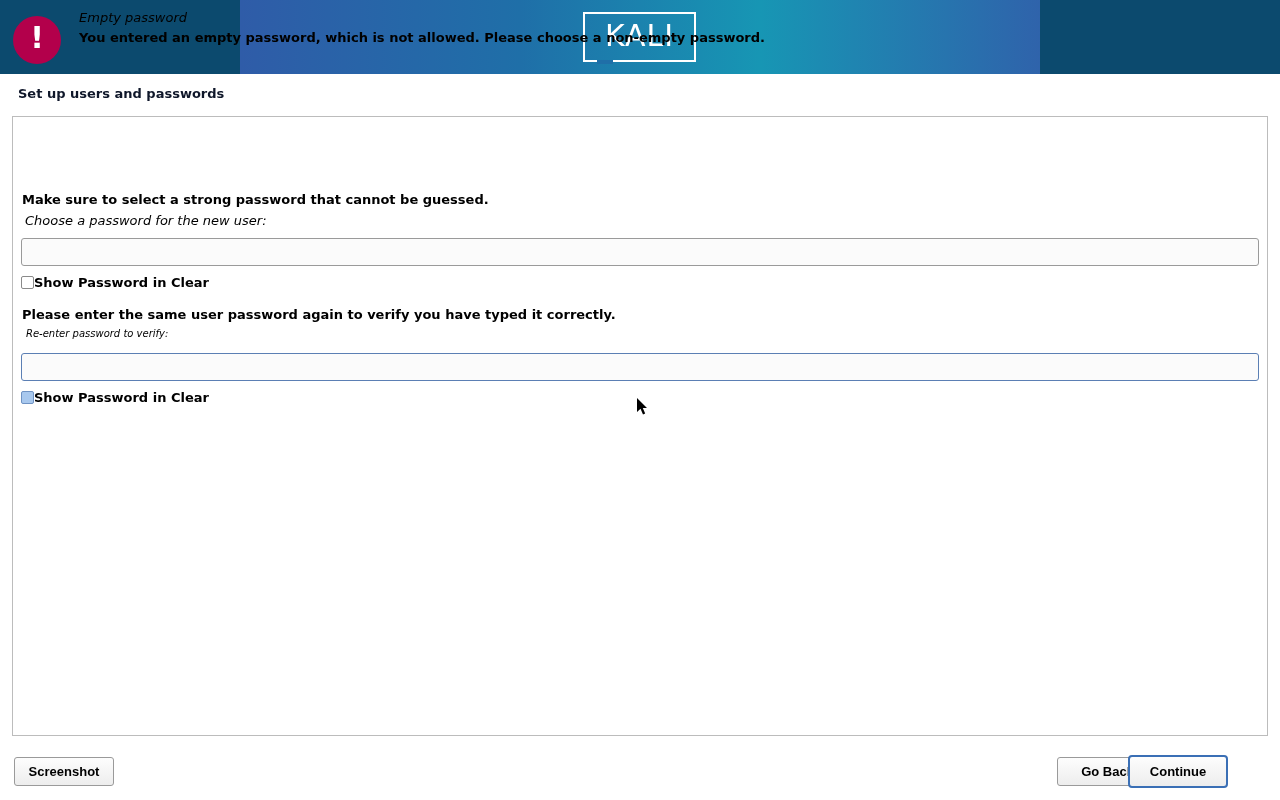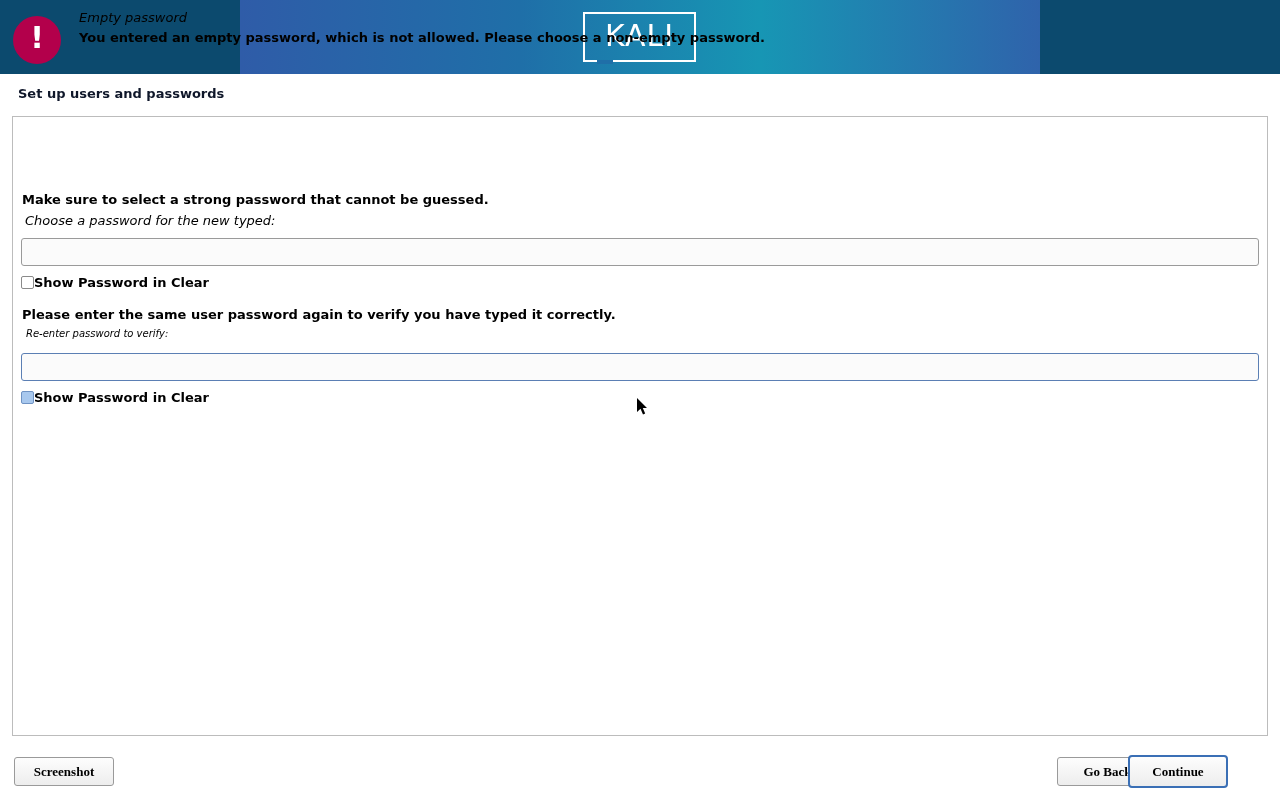--- a/index.html
+++ b/index.html
@@ -208,21 +208,21 @@
     outline: none;
   }
 
   
   .btn {
     position: absolute;
     box-sizing: border-box;
     border: 1px solid #9a9a9a;
     border-radius: 3px;
     background: linear-gradient(180deg, #fdfdfd 0%, #ededed 100%);
-    font-family: Liberation Serif, serif;
+    font-family: Liberation Sans, sans-serif;
     font-size: 13px;
     font-weight: bold;
     color: #000000;
     cursor: default;
   }
   .btn-screenshot {
     left: 14px;
     top: 757px;
     width: 100px;
     height: 29px;
@@ -267,21 +267,21 @@
 
 <div class="frame"></div>
 
 <div class="error-icon">
   <span class="bang">!</span>
 </div>
 <div class="error-title">Empty password</div>
 <div class="error-text">You entered an empty password, which is not allowed. Please choose a non-empty password.</div>
 
 <div class="hint-strong">Make sure to select a strong password that cannot be guessed.</div>
-<div class="label-italic-1">Choose a password for the new typed:</div>
+<div class="label-italic-1">Choose a password for the new user:</div>
 <input class="pw-input-1" type="password" placeholder="" style="">
 
 <div class="chk-row-1">
   <span class="chk-box"></span>
   <span class="chk-label">Show Password in Clear</span>
 </div>
 
 <div class="verify-strong">Please enter the same user password again to verify you have typed it correctly.</div>
 <div class="label-italic-2">Re-enter password to verify:</div>
 <input class="pw-input-2" type="password" placeholder="" style="">

